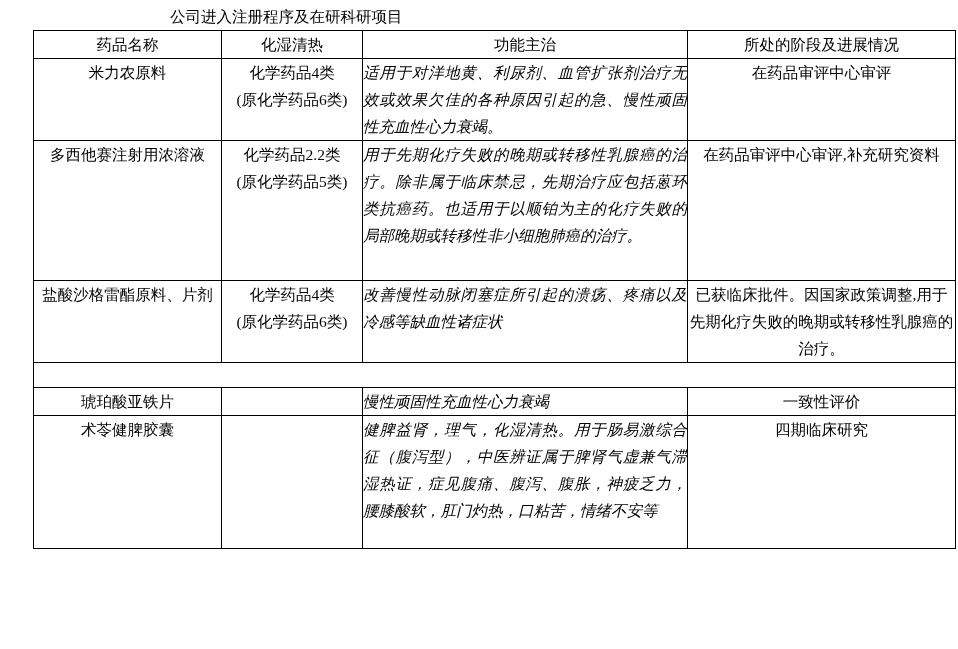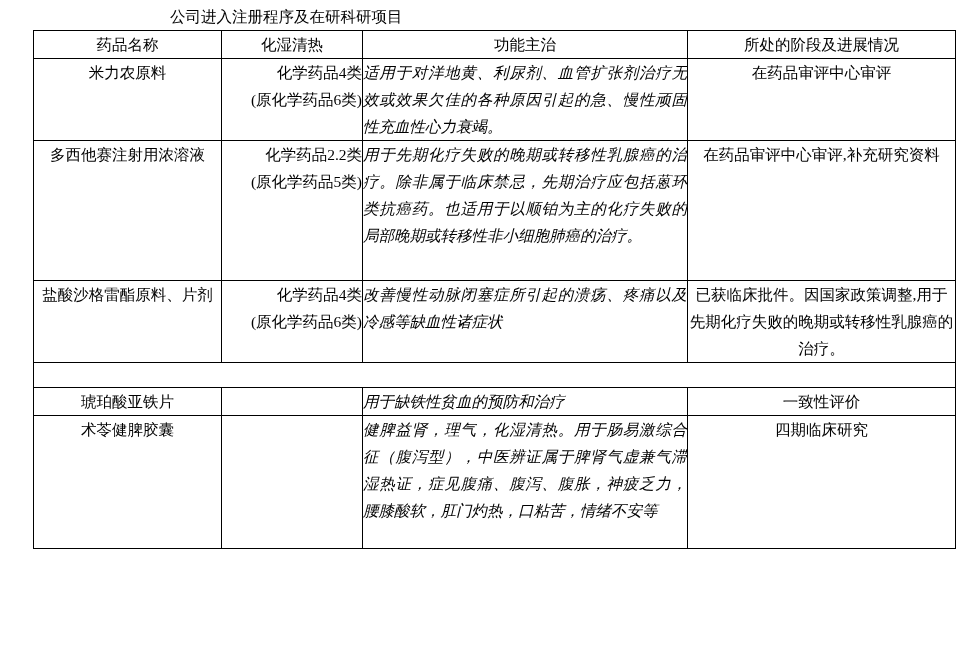--- a/index.html
+++ b/index.html
@@ -43,21 +43,21 @@
     line-height: 27px;
     overflow: hidden;
   }
   th.hdr {
     height: 24px;
     line-height: 25px;
     text-align: center;
     margin-top: 28px;
   }
   td.c-name   { text-align: center; }
-  td.c-reg    { text-align: right; white-space: pre-line; }
+  td.c-reg    { text-align: center; white-space: pre-line; }
   td.c-func   { text-align: justify; padding: 0 3px; font-style: italic; }
   td.c-stage  { text-align: center; padding: 0 2px; margin-left: 15px; }
   tr.r1 td { height: 80px; }
   tr.r2 td { height: 139px; }
   tr.r3 td { height: 74px; }
   tr.r-empty td { height: 24px; }
   tr.r4 td { height: 82px; }
   tr.r5 td { height: 26px; }
   tr.r6 td { height: 132px; }
 </style>
@@ -104,21 +104,21 @@
 (原化学药品6类)</td>
         <td class="c-func">改善慢性动脉闭塞症所引起的溃疡、疼痛以及冷感等缺血性诸症状</td>
         <td class="c-stage">已获临床批件。因国家政策调整,用于先期化疗失败的晚期或转移性乳腺癌的治疗。</td>
       </tr>
       <tr class="r-empty">
         <td colspan="4"></td>
       </tr>
       <tr class="r5">
         <td class="c-name">琥珀酸亚铁片</td>
         <td class="c-reg"></td>
-        <td class="c-func">用于缺铁性贫血的预防和治疗</td>
+        <td class="c-func">慢性顽固性充血性心力衰竭</td>
         <td class="c-stage">一致性评价</td>
       </tr>
       <tr class="r6">
         <td class="c-name">术苓健脾胶囊</td>
         <td class="c-reg"></td>
         <td class="c-func">健脾益肾，理气，化湿清热。用于肠易激综合征（腹泻型），中医辨证属于脾肾气虚兼气滞湿热证，症见腹痛、腹泻、腹胀，神疲乏力，腰膝酸软，肛门灼热，口粘苦，情绪不安等</td>
         <td class="c-stage">四期临床研究</td>
       </tr>
     </tbody>
   </table>

